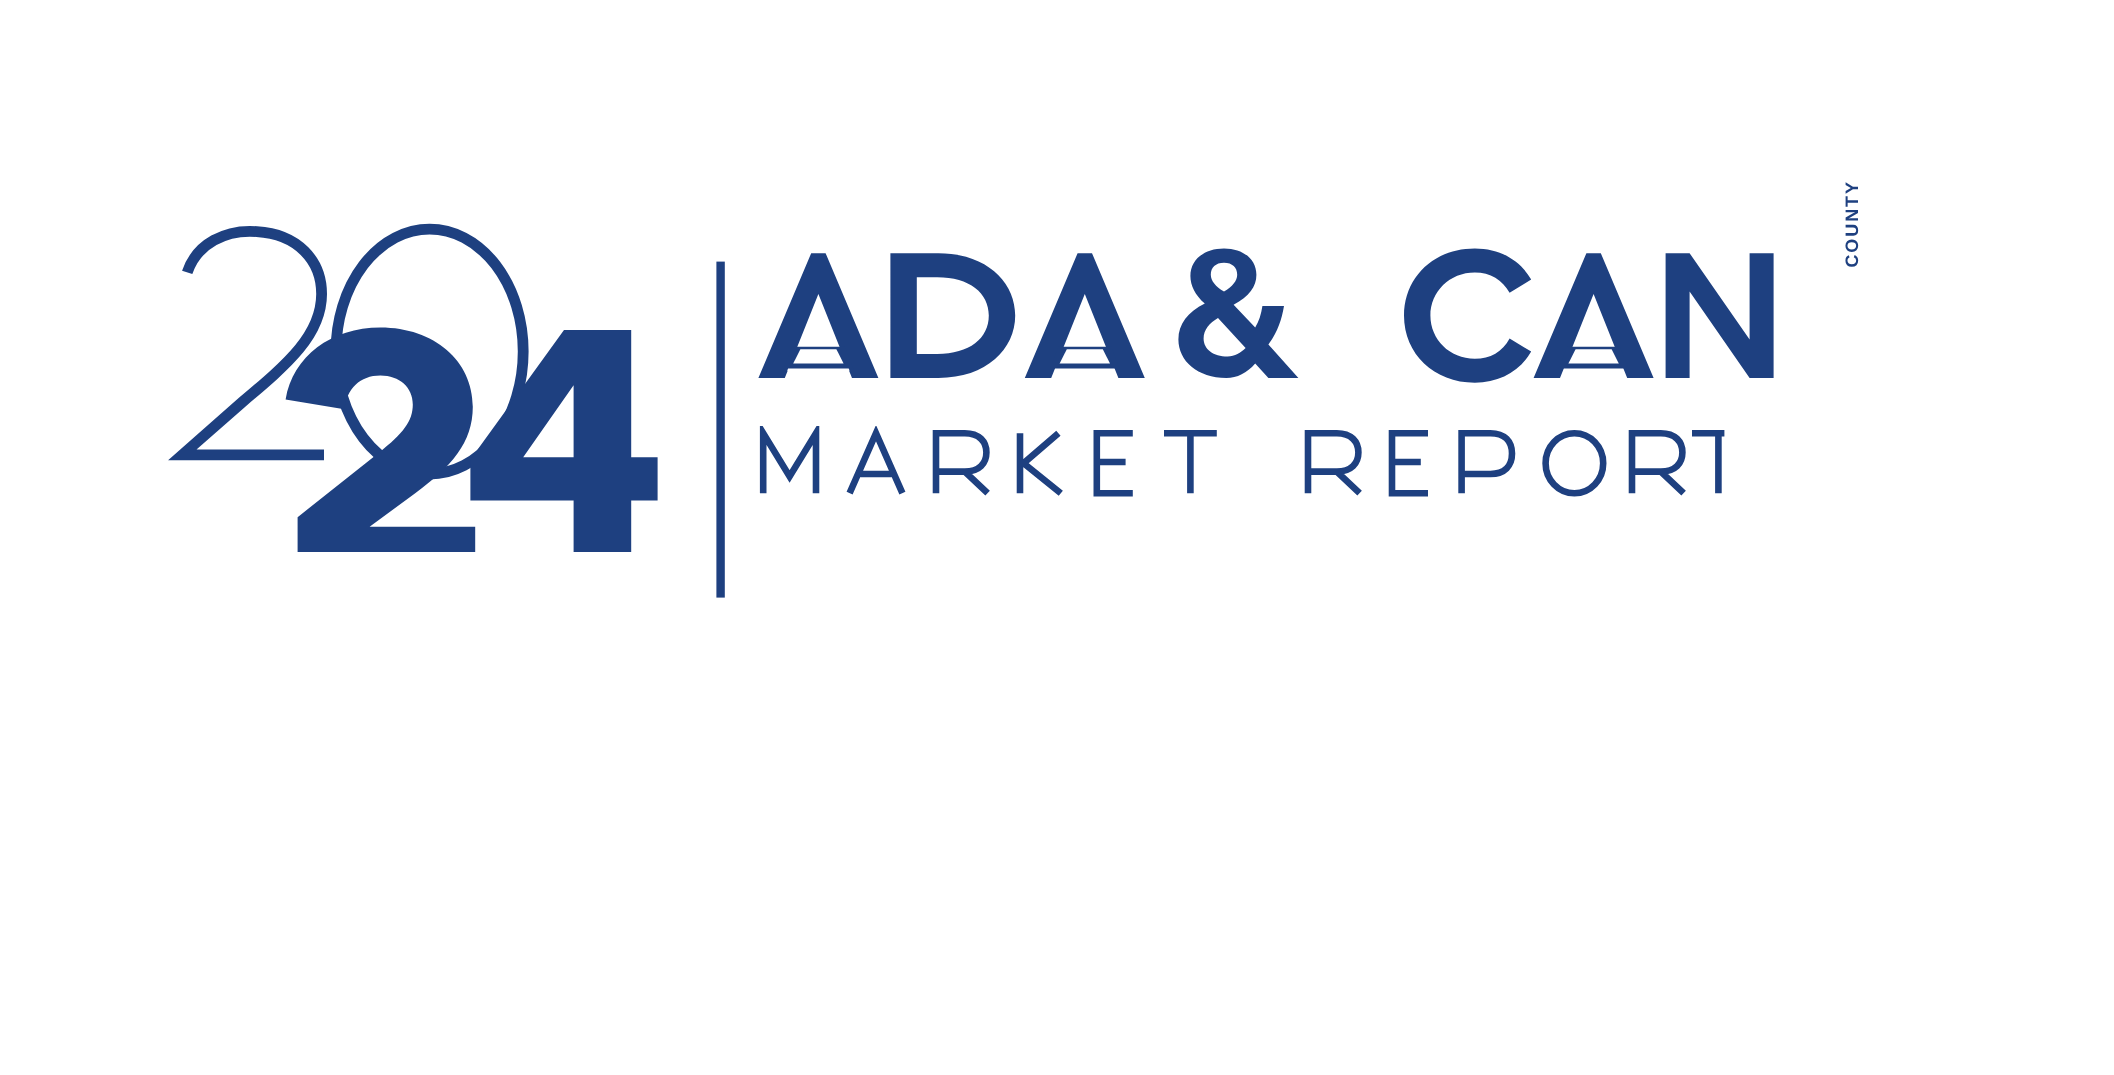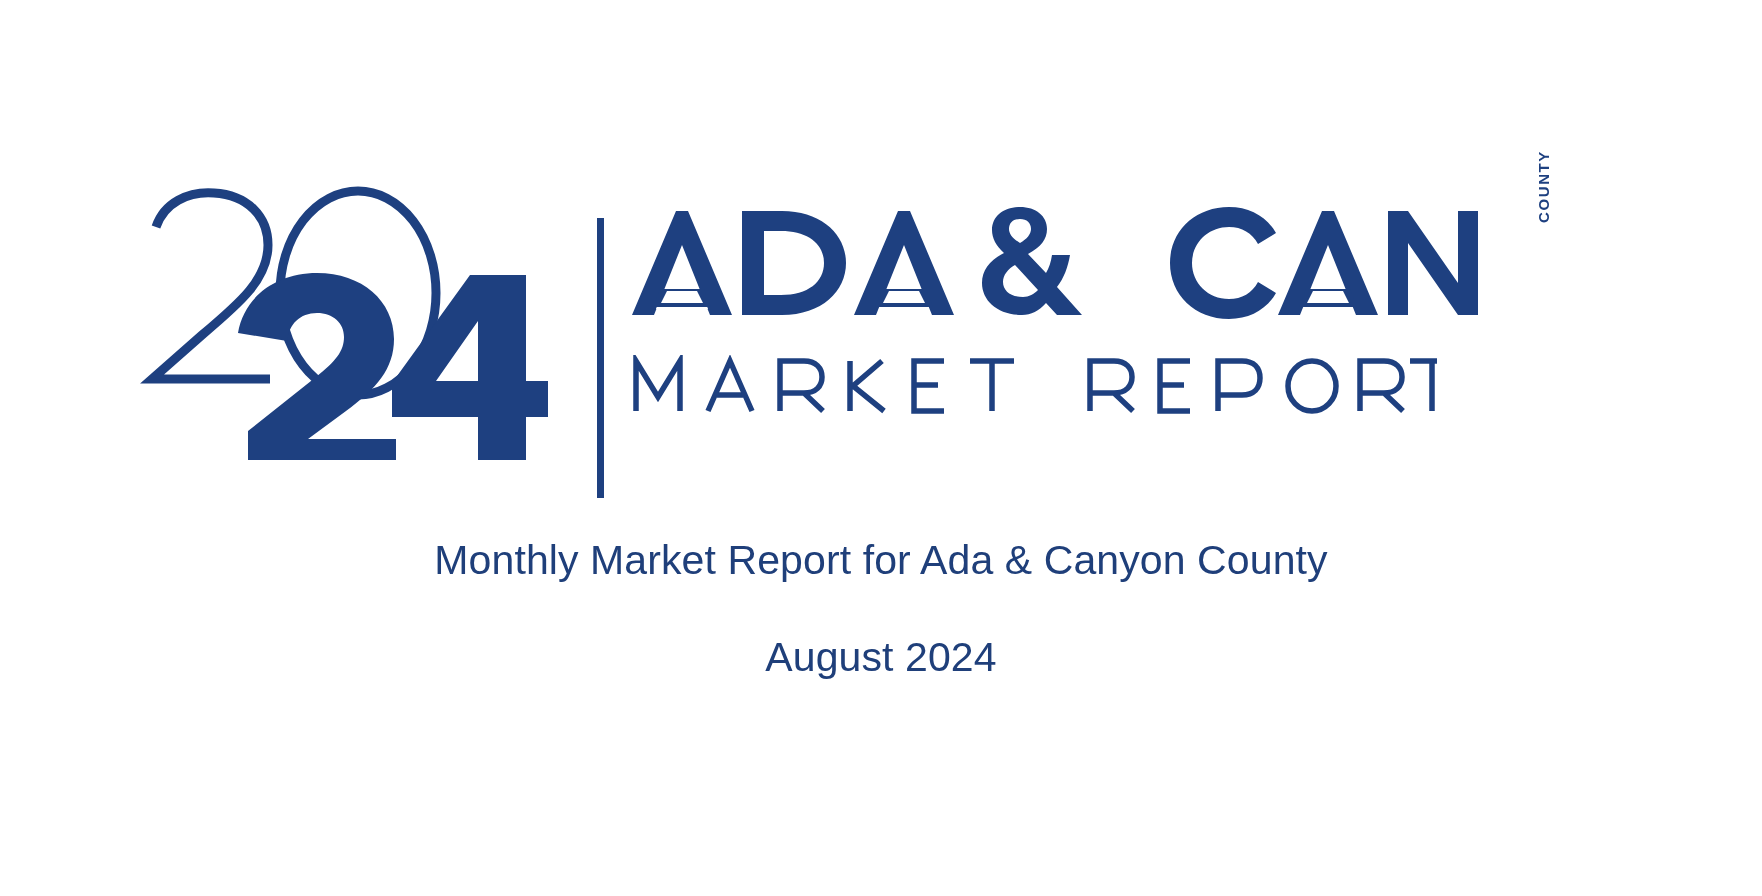--- a/index.html
+++ b/index.html
@@ -230,18 +230,14 @@
                      L728 38 M752 38 L771 56"></path>
 
             <path d="M778 6 L822 6 M800 6 L800 56"></path>
           </g>
         </svg>
       </div>
 
     </div>
   </div>
 
-  <div id="subtitle-block">
-    <p id="report-subtitle">Monthly Market Report for Ada &amp; Canyon County</p>
-    <p id="report-date">August 2024</p>
-  </div>
 
 </div>
 
 </body></html>

